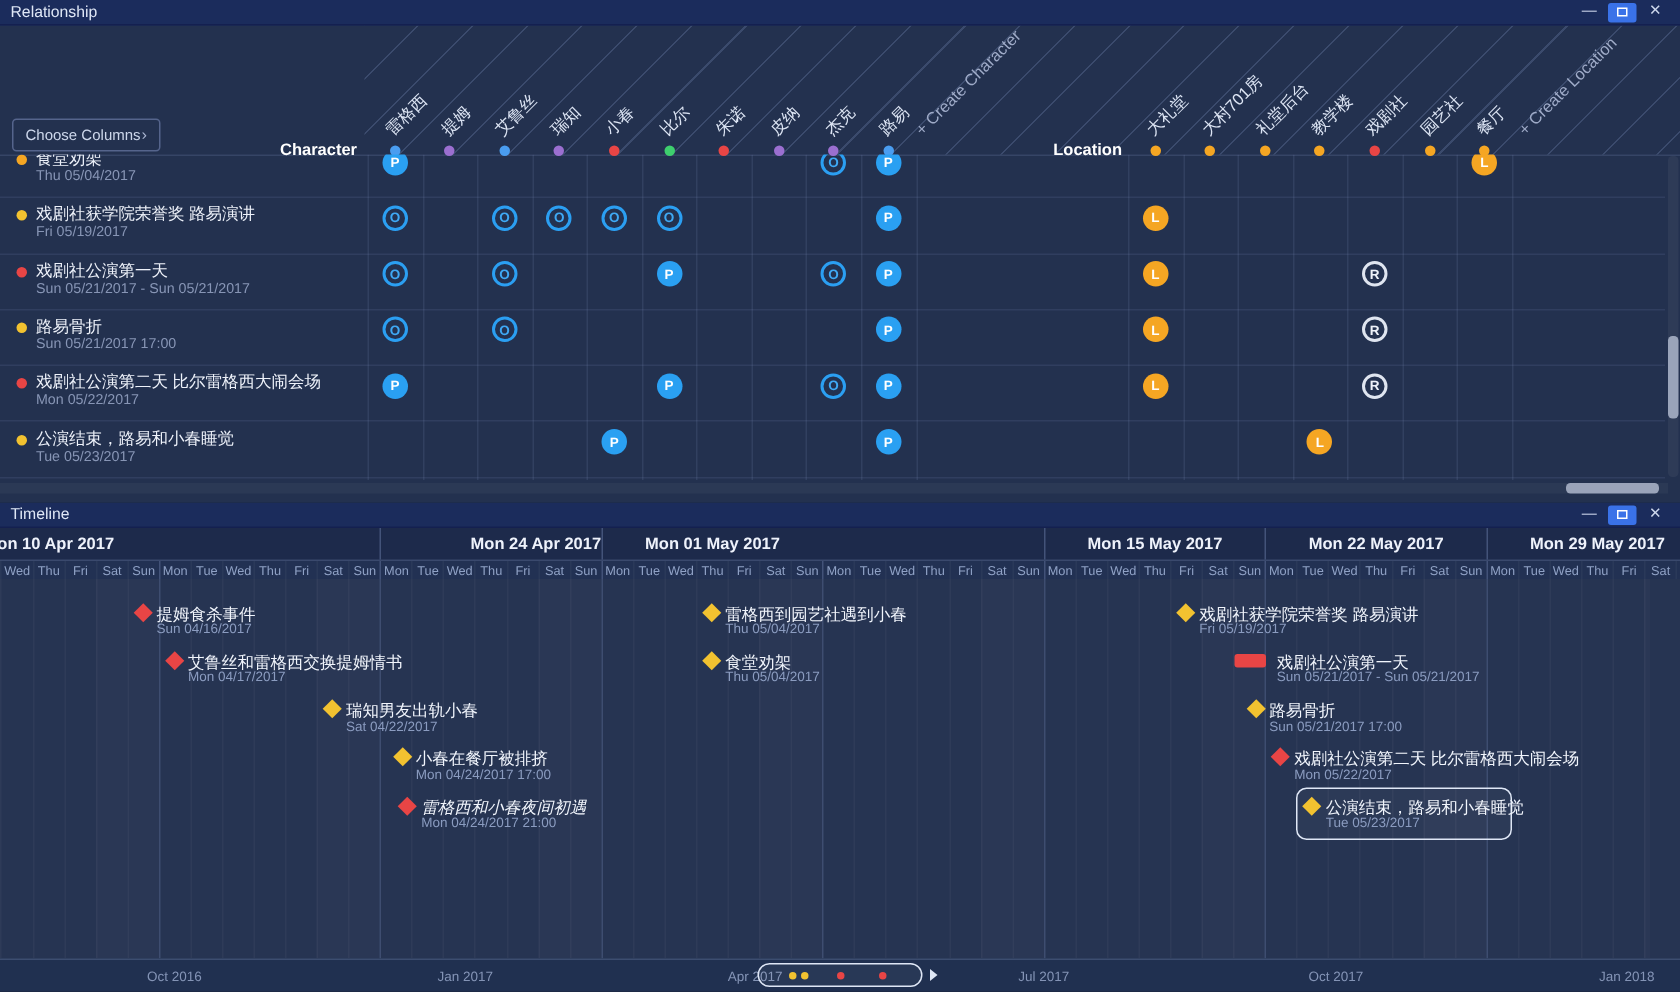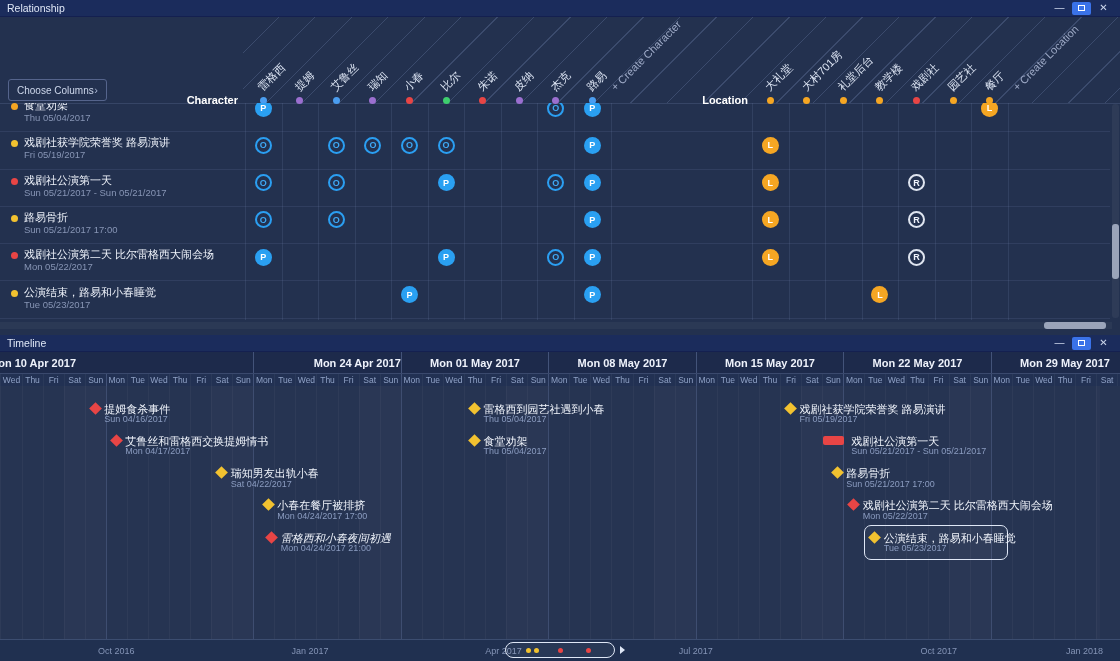--- a/index.html
+++ b/index.html
@@ -238,23 +238,20 @@
   </div>
   <div id="tl-weeks">
       <div class="wcell" style="left: -41.7px; width: 147.49px;">
         <div class="wlab">Mon 10 Apr 2017</div>
       </div>
       <div class="wcell" style="left: 253.28px; width: 147.49px; justify-content: flex-end;">
         <div class="wlab">Mon 24 Apr 2017</div>
       </div>
       <div class="wcell" style="left: 400.77px; width: 147.49px;">
         <div class="wlab">Mon 01 May 2017</div>
-      </div>
-      <div class="wcell" style="left: 548.26px; width: 147.49px;">
-        <div class="wlab">Mon 08 May 2017</div>
       </div>
       <div class="wcell" style="left: 695.75px; width: 147.49px;">
         <div class="wlab">Mon 15 May 2017</div>
       </div>
       <div class="wcell" style="left: 843.24px; width: 147.49px;">
         <div class="wlab">Mon 22 May 2017</div>
       </div>
       <div class="wcell" style="left: 990.73px; width: 147.49px;">
         <div class="wlab">Mon 29 May 2017</div>
       </div>
@@ -422,21 +419,21 @@
       <div class="selbox" style="left: 863.845px; top: 139.2px; width: 144px; height: 35px;"></div>
       <div class="ediam" style="left: 870.345px; top: 146.7px; background: rgb(242, 194, 48);"></div>
       <div class="elab" style="left: 883.845px; top: 144.7px;">公演结束，路易和小春睡觉</div>
       <div class="edate" style="left: 883.845px; top: 157.2px;">Tue 05/23/2017</div>
     </div>
   <div id="tl-minimap">
       <div class="mlab" style="left: 98px;">Oct 2016</div>
       <div class="mlab" style="left: 291.6px;">Jan 2017</div>
       <div class="mlab" style="left: 485.2px;">Apr 2017</div>
       <div class="mlab" style="left: 678.8px;">Jul 2017</div>
-      <div class="mlab" style="left: 872.4px; margin-left: 48px;">Oct 2017</div>
+      <div class="mlab" style="left: 872.4px;">Oct 2017</div>
       <div class="mlab" style="left: 1066px;">Jan 2018</div>
       <div class="mbox" style="left: 505px; top: 2px; width: 110px; height: 16px;"></div>
       <div class="mdot" style="left: 526px; top: 8px; background: rgb(242, 194, 48);"></div>
       <div class="mdot" style="left: 534px; top: 8px; background: rgb(242, 194, 48);"></div>
       <div class="mdot" style="left: 558px; top: 8px; background: rgb(232, 69, 69);"></div>
       <div class="mdot" style="left: 586px; top: 8px; background: rgb(232, 69, 69);"></div>
       <div class="marrow" style="left: 620px; top: 6px;"></div>
     </div>
 </div>
 

